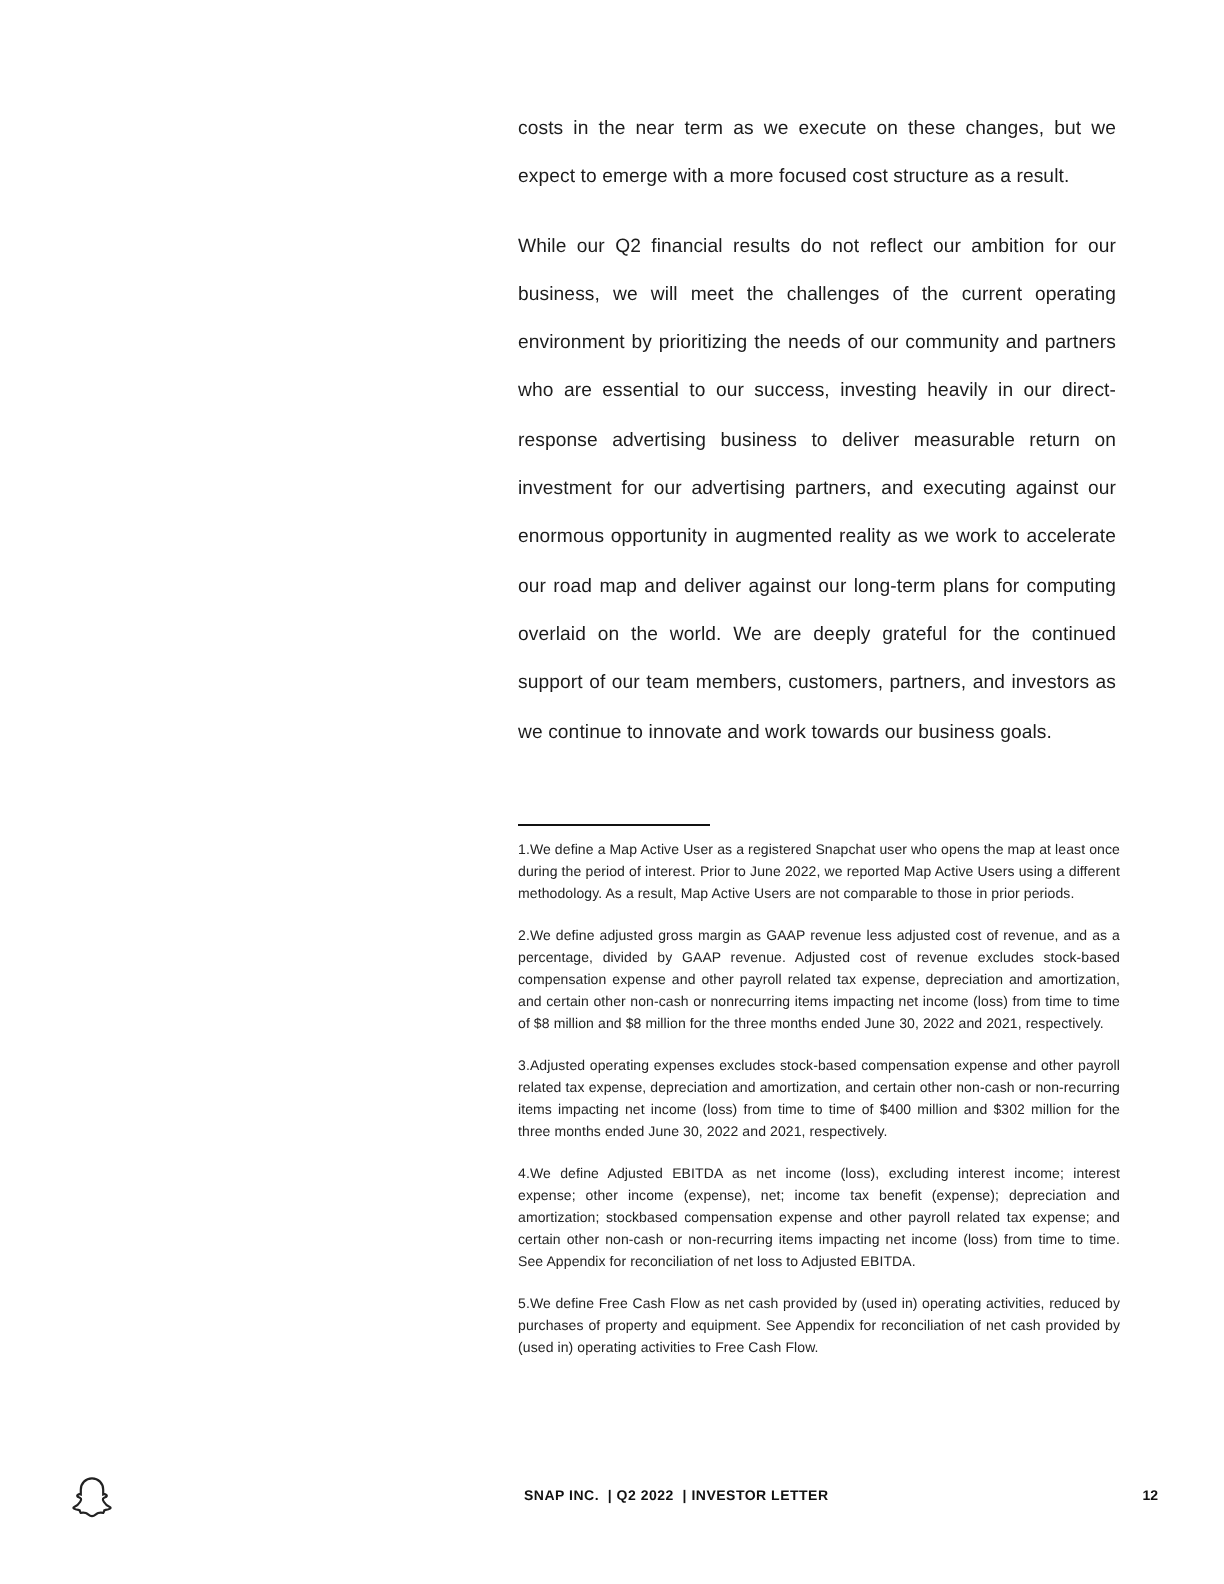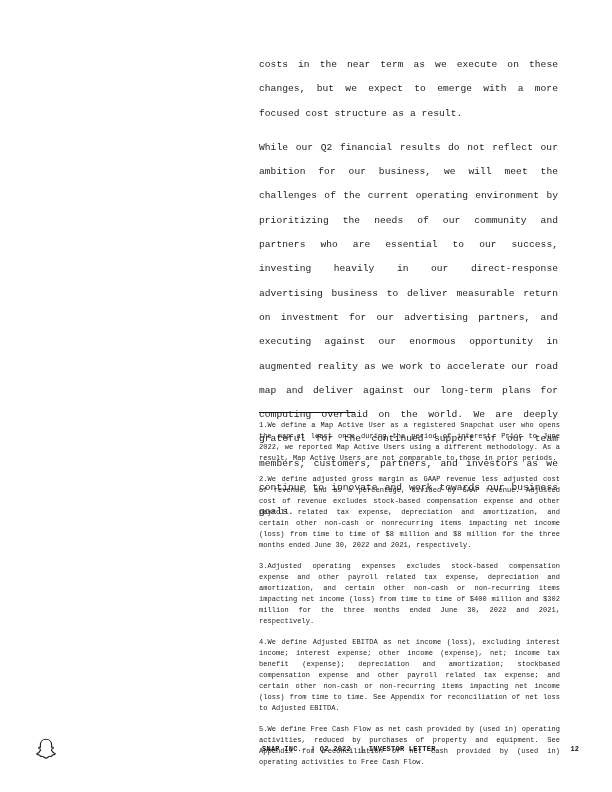--- a/index.html
+++ b/index.html
@@ -3,21 +3,21 @@
 <meta charset="utf-8">
 <style>
   * { box-sizing: border-box; }
   html, body { margin: 0; padding: 0; background: #ffffff; }
   .page {
     position: relative;
     width: 612px;
     height: 792px;
     background: #ffffff;
     overflow: hidden;
-    font-family: Liberation Mono, monospace;
+    font-family: Liberation Sans, sans-serif;
     color: #1c1c1c;
   }
   .body-text {
     position: absolute;
     left: 259px;
     top: 53px;
     width: 299px;
     font-size: 9.6px;
     line-height: 24.3px;
     text-align: justify;

